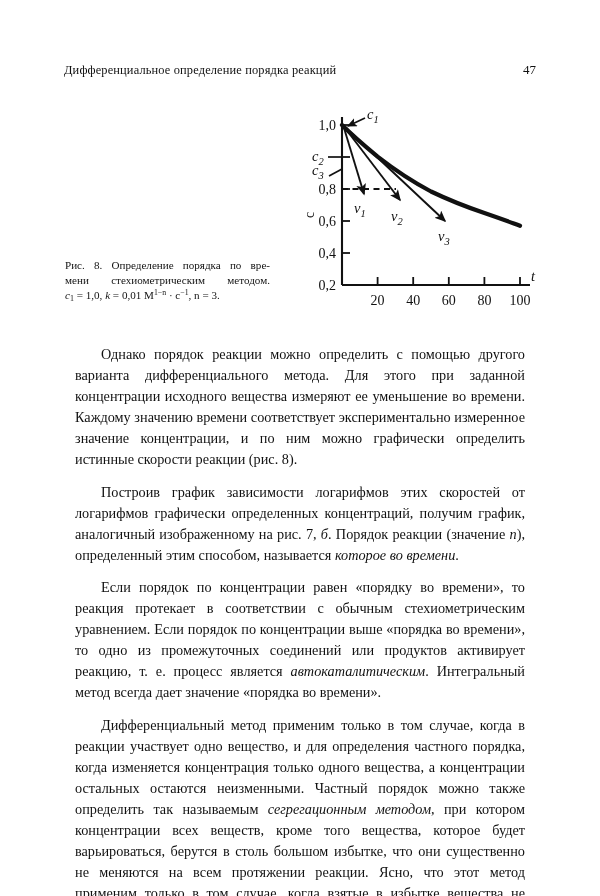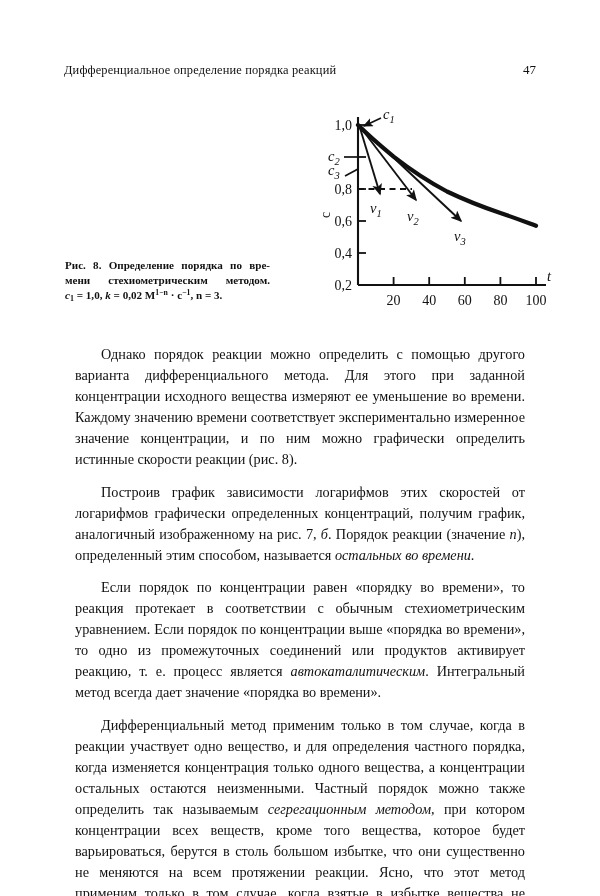--- a/index.html
+++ b/index.html
@@ -33,21 +33,21 @@
     white-space: nowrap;
   }
   .running-head .rh-page {
     font-size: 13px;
     font-weight: 400;
   }
 
   
   .figure-block {
     position: absolute;
-    left: 308px;
+    left: 292px;
     top: 103px;
     width: 248px;
     height: 215px;
   }
   .figure-block svg { display: block; }
 
   
   .figure-caption {
     position: absolute;
     left: 65px;
@@ -55,21 +55,20 @@
     width: 205px;
     font-size: 11.1px;
     line-height: 1.33;
     text-align: justify;
     font-weight: 400;
   }
   .figure-caption .cap-line {
     display: block;
     text-align: justify;
     text-align-last: justify;
-    font-weight: bold;
   }
   .figure-caption .cap-line.last {
     text-align-last: left;
   }
   .figure-caption i { font-style: italic; }
   .figure-caption sub { font-size: 72%; vertical-align: -.25em; }
   .figure-caption sup { font-size: 70%; vertical-align: .42em; margin-top: 8px; }
 
   
   .body-text {
@@ -179,24 +178,24 @@
       <text x="146" y="138" font-size="14.5" font-style="italic">
         <tspan>v</tspan><tspan dy="3.8" font-size="10.5">3</tspan>
       </text>
     </g>
   </svg>
 </div>
 
 <div class="figure-caption">
   <span class="cap-line">Рис. 8. Определение порядка по вре-</span>
   <span class="cap-line">мени  стехиометрическим  методом.</span>
-  <span class="cap-line last"><i>c</i><sub>1</sub><span> = 1,0, </span><i>k</i><span> = 0,02 M</span><sup>1−n</sup><span> · с</span><sup>−1</sup><span>, n = 3.</span></span>
+  <span class="cap-line last"><i>c</i><sub>1</sub><span> = 1,0, </span><i>k</i><span> = 0,01 M</span><sup>1−n</sup><span> · с</span><sup>−1</sup><span>, n = 3.</span></span>
 </div>
 
 <div class="body-text">
   <p><span>Однако порядок реакции можно определить с помощью другого варианта дифференциального метода. Для этого при заданной концентрации исходного вещества измеряют ее уменьшение во времени. Каждому значению времени соответствует экспериментально измеренное значение концентрации, и по ним можно графически определить истинные скорости реакции (рис. 8).</span></p>
 
-  <p><span>Построив график зависимости логарифмов этих скоростей от логарифмов графически определенных концентраций, получим график, аналогичный изображенному на рис. 7, </span><i>б</i><span>. Порядок реакции (значение </span><i>n</i><span>), определенный этим способом, называется </span><i>остальных во времени</i><span>.</span></p>
+  <p><span>Построив график зависимости логарифмов этих скоростей от логарифмов графически определенных концентраций, получим график, аналогичный изображенному на рис. 7, </span><i>б</i><span>. Порядок реакции (значение </span><i>n</i><span>), определенный этим способом, называется </span><i>которое во времени</i><span>.</span></p>
 
   <p><span>Если порядок по концентрации равен «порядку во времени», то реакция протекает в соответствии с обычным стехиометрическим уравнением. Если порядок по концентрации выше «порядка во времени», то одно из промежуточных соединений или продуктов активирует реакцию, т. е. процесс является </span><i>автокаталитическим</i><span>. Интегральный метод всегда дает значение «порядка во времени».</span></p>
 
   <p><span>Дифференциальный метод применим только в том случае, когда в реакции участвует одно вещество, и для определения частного порядка, когда изменяется концентрация только одного вещества, а концентрации остальных остаются неизменными. Частный порядок можно также определить так называемым </span><i>сегрегационным методом</i><span>, при котором концентрации всех веществ, кроме того вещества, которое будет варьироваться, берутся в столь большом избытке, что они существенно не меняются на всем протяжении реакции. Ясно, что этот метод применим только в том случае, когда взятые в избытке вещества не ингибируют и не активируют реакцию.</span></p>
 </div>
 
 </body></html>

